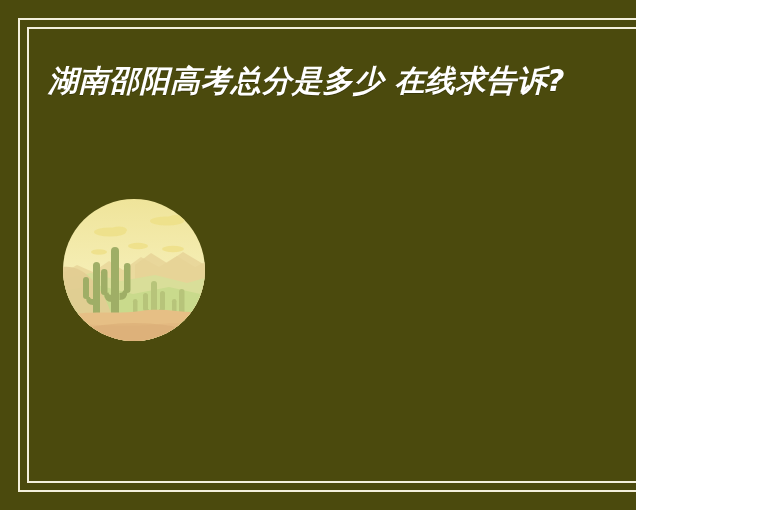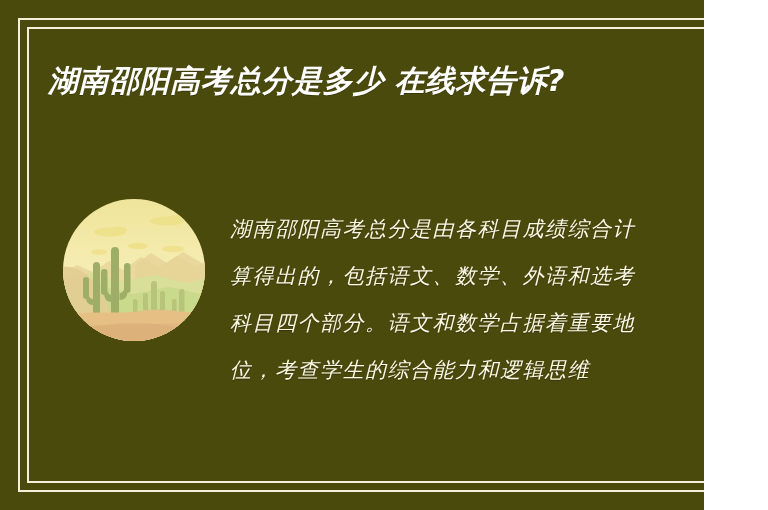--- a/index.html
+++ b/index.html
@@ -8,21 +8,21 @@
   }
   body {
     width: 768px;
     height: 510px;
     overflow: hidden;
     font-family: "DejaVu Sans", "Liberation Sans", sans-serif;
   }
 
   #card {
     position: relative;
-    width: 704px;
+    width: 636px;
     height: 510px;
     background: #4b4a0d;
     overflow: hidden;
   }
 
   
   .frame-outer {
     position: absolute;
     left: 18px;
     top: 18px;
@@ -164,15 +164,14 @@
         </g>
 
         <path d="M0 118 C24 110 52 116 78 112 C104 108 124 116 142 112 L142 142 L0 142 Z" fill="#e6bf85"></path>
         <path d="M0 128 C30 122 60 130 96 125 C120 122 132 128 142 126 L142 142 L0 142 Z" fill="#e2b87f" opacity="0.8"></path>
 
         <ellipse cx="71" cy="150" rx="80" ry="26" fill="#d9ab74" opacity="0.55"></ellipse>
       </g>
     </svg>
   </div>
 
-  <div class="body-text">湖南邵阳高考总分是由各科目成绩综合计算得出的，包括语文、数学、外语和选考科目四个部分。语文和数学占据着重要地位，考查学生的综合能力和逻辑思维</div>
 
 </div>
 
 </body></html>

